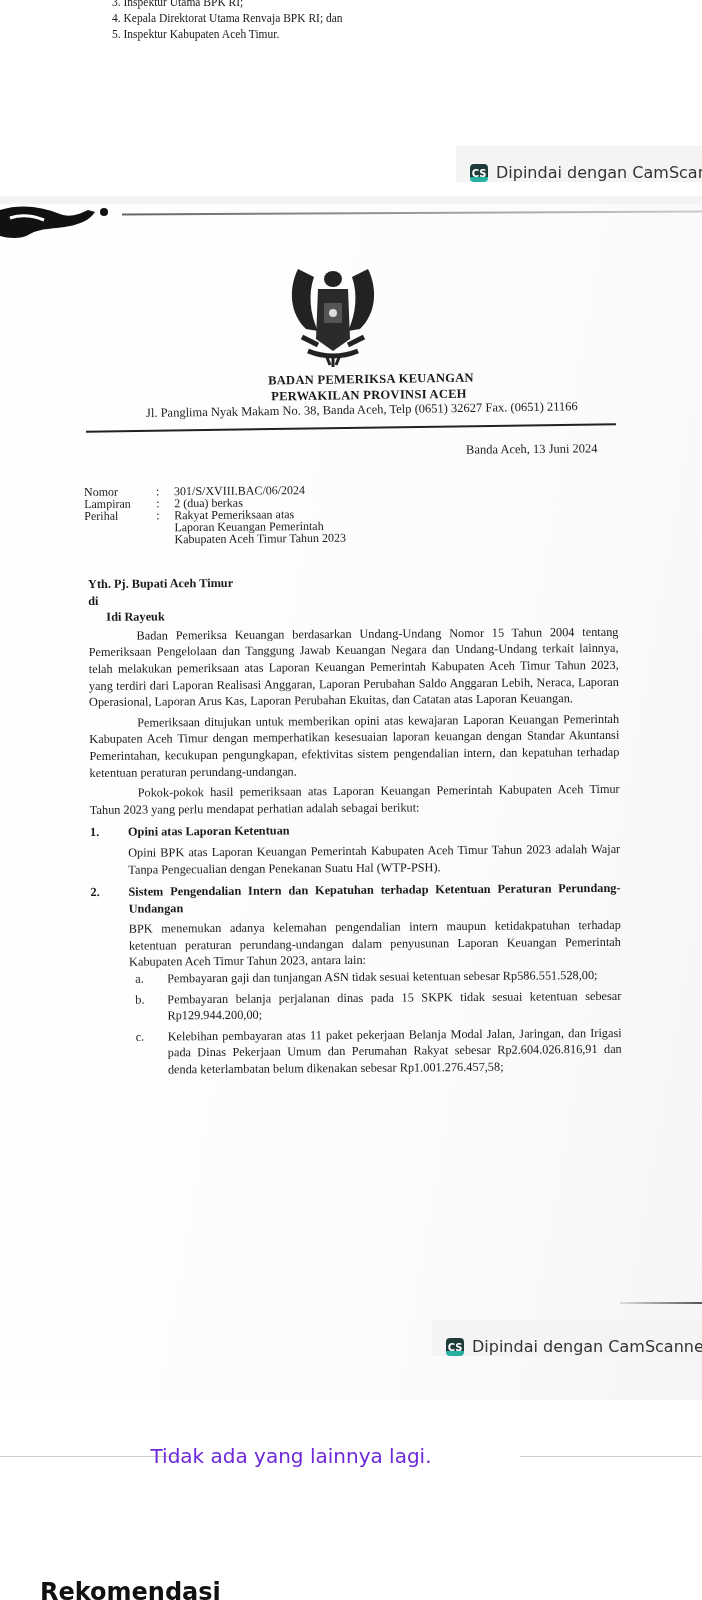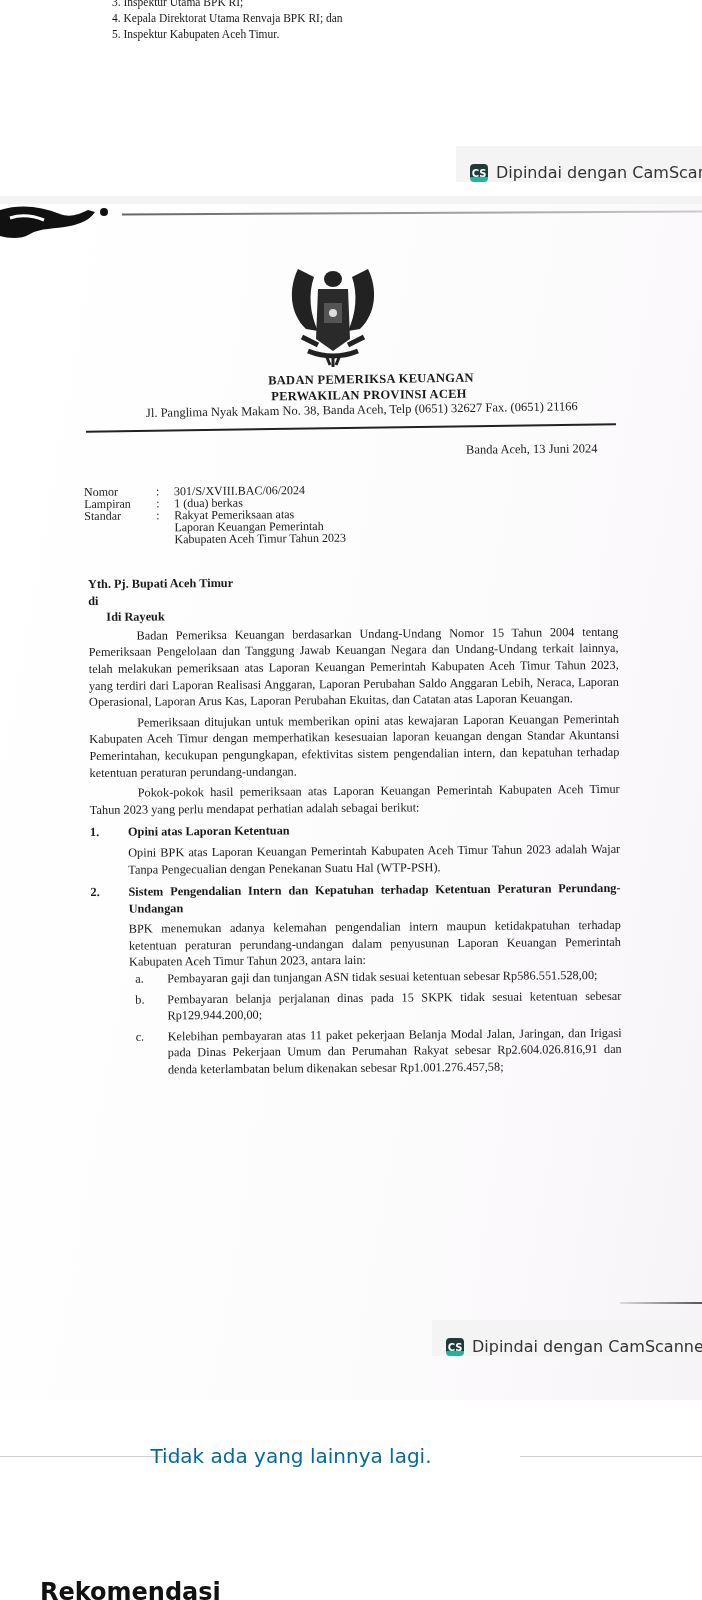--- a/index.html
+++ b/index.html
@@ -50,21 +50,21 @@
   .indent { text-indent: 48px; }
   .p { margin: 0 0 4px 0; }
   .sec { display: flex; margin-top: 6px; }
   .sec .n { width: 38px; font-weight: bold; flex-shrink: 0; }
   .sec .t { font-weight: bold; }
   .secbody { margin-left: 38px; }
   .item { display: flex; margin-left: 6px; }
   .item .l { width: 32px; flex-shrink: 0; }
   .end-row { position: absolute; left: 0; top: 1442px; width: 702px; height: 30px; }
   .end-line { position: absolute; top: 14px; height: 1px; background: #cfcfcf; }
-  .end-text { position: absolute; left: 0; width: 582px; text-align: center; top: 2px; font-family: "DejaVu Sans", sans-serif; font-size: 20px; color: #0369a1; }
+  .end-text { position: absolute; left: 0; width: 582px; text-align: center; top: 2px; font-family: "DejaVu Sans", sans-serif; font-size: 20px; color: #6d28d9; }
   .reko { position: absolute; left: 40px; top: 1578px; font-family: "DejaVu Sans", sans-serif; font-size: 24px; font-weight: bold; color: #111; }
 </style>
 </head>
 <body>
 
 <div class="page" id="page1">
   <div class="cc-list">
     <div>3. Inspektur Utama BPK RI;</div>
     <div>4. Kepala Direktorat Utama Renvaja BPK RI; dan</div>
     <div>5. Inspektur Kabupaten Aceh Timur.</div>
@@ -105,24 +105,24 @@
 
   <div class="meta">
     <div class="row">
       <span class="k">Nomor</span>
         <span class="c">:</span>
       <span class="v">301/S/XVIII.BAC/06/2024</span>
     </div>
     <div class="row">
       <span class="k">Lampiran</span>
         <span class="c">:</span>
-      <span class="v">1 (dua) berkas</span>
+      <span class="v">2 (dua) berkas</span>
     </div>
     <div class="row">
-      <span class="k">Standar</span>
+      <span class="k">Perihal</span>
         <span class="c">:</span>
       <span class="v">Rakyat Pemeriksaan atas</span>
     </div>
     <div class="row">
       <span class="k"></span>
         <span class="c"></span>
       <span class="v">Laporan Keuangan Pemerintah</span>
     </div>
     <div class="row">
       <span class="k"></span>

